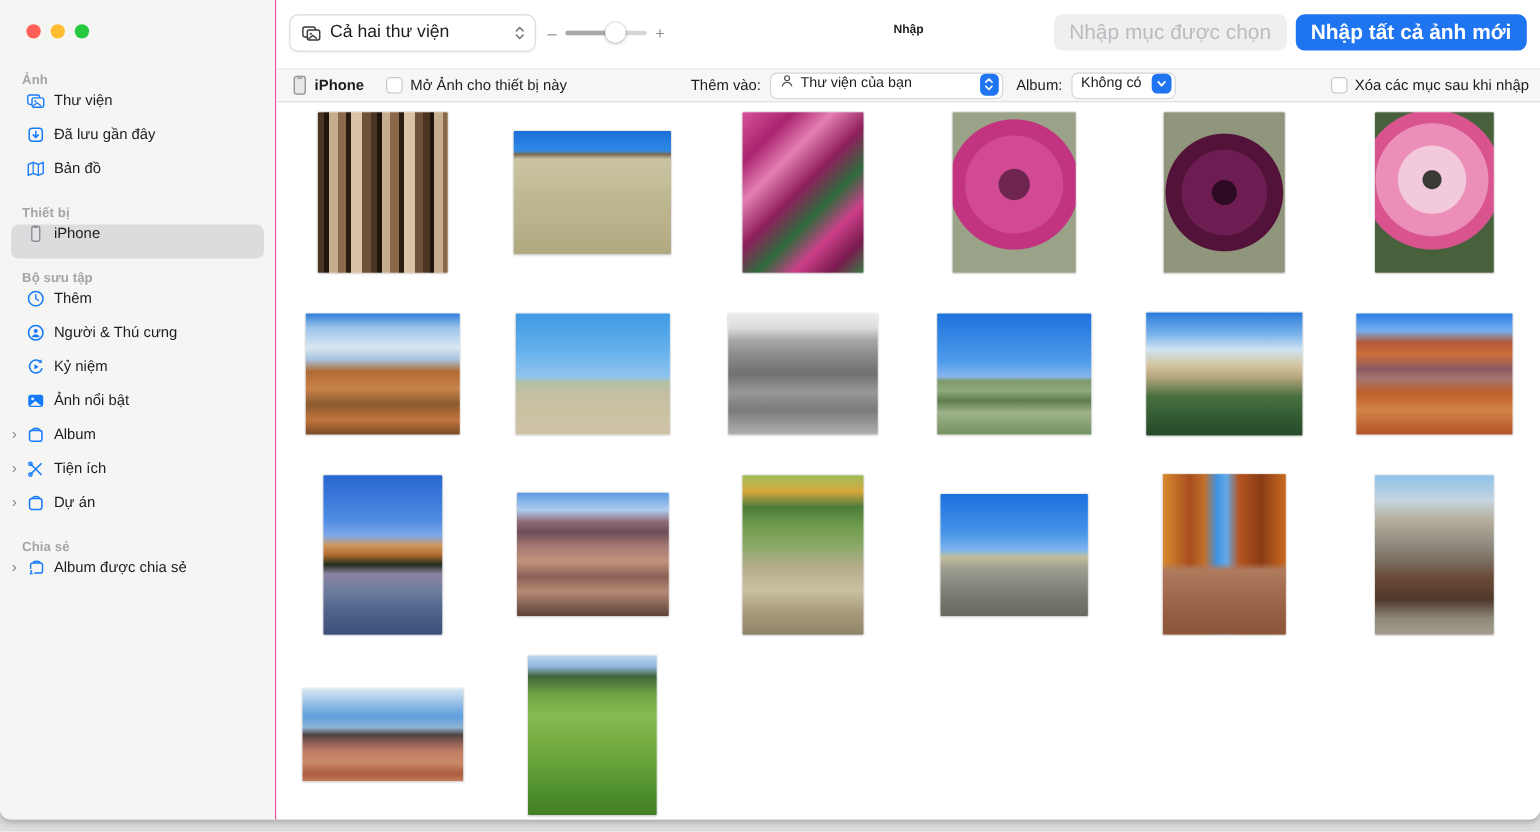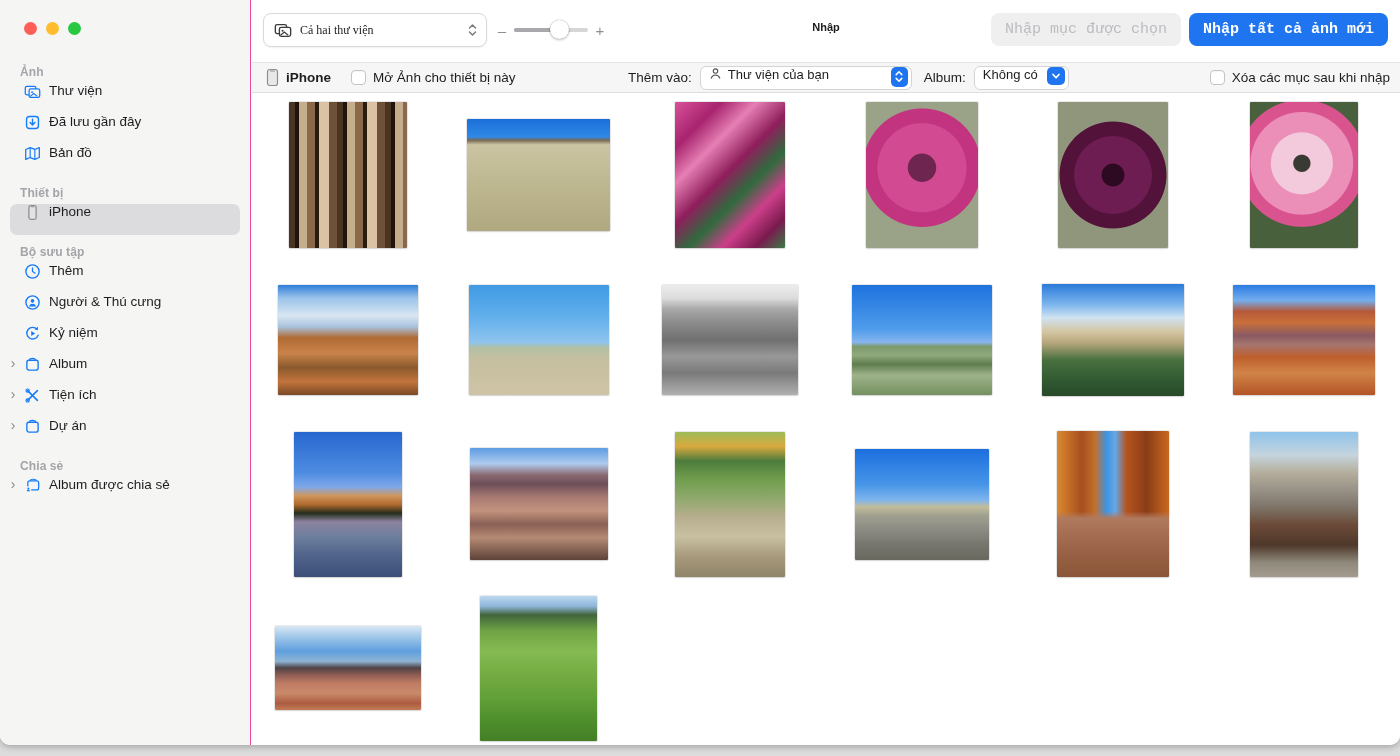--- a/index.html
+++ b/index.html
@@ -25,35 +25,35 @@
                color:#87878c; font-size:14px; line-height:1; }
   .side-item .icon { width:17px; height:17px; margin:0 8px 0 4px; color:#157bfa; flex:none; display:flex; }
   .side-item .icon svg { width:17px; height:17px; }
 
   
   .toolbar { position:absolute; left:252px; top:0; right:0; height:62px; background:#fff; }
   .lib-dd { position:absolute; left:11px; top:13px; width:224px; height:34px; background:#fff;
             border:1px solid #d9d9d9; border-radius:8px; box-shadow:0 1px 2px rgba(0,0,0,.06);
             display:flex; align-items:center; padding:0 8px 0 10px; }
   .lib-dd .glyph { display:flex; color:#3a3a3c; margin-right:8px; }
-  .lib-dd .label { font-size:12px; flex:1;font-family:Liberation Serif, serif; }
+  .lib-dd .label { font-size:16px; flex:1; }
   .lib-dd .chev { display:flex; }
 
   .zoomer { position:absolute; left:244px; top:20px; width:110px; height:20px; display:flex; align-items:center; }
   .zoomer .minus,.zoomer .plus { color:#8e8e93; font-size:15px; width:12px; text-align:center; }
   .zoomer .track { position:relative; flex:1; height:4px; border-radius:2px; background:#d6d6d9; margin:0 6px; }
   .zoomer .fill { position:absolute; left:0; top:0; height:4px; width:62%; background:#a8a8ad; border-radius:2px; }
   .zoomer .thumb { position:absolute; top:-8px; left:calc(62% - 10px); width:19px; height:19px;
                    background:#fff; border-radius:50%; box-shadow:0 0 1px rgba(0,0,0,.35),0 1px 3px rgba(0,0,0,.25); }
 
   .tb-title { position:absolute; left:0; right:0; top:21px; text-align:center; font-size:11px; font-weight:700; }
 
   .tb-buttons { position:absolute; right:12px; top:13px; display:flex; gap:8px; }
-  .btn { height:33px; border-radius:8px; font-size:15px; display:flex; align-items:center;
-         padding:0 14px; font-weight:600;font-family:Liberation Mono, monospace; }
+  .btn { height:33px; border-radius:8px; font-size:19px; display:flex; align-items:center;
+         padding:0 14px; font-weight:600; }
   .btn.disabled { background:#efeff0; color:#bcbcc0; font-weight:400; }
   .btn.primary { background:#1f74f0; color:#fff; }
 
   
   .devbar { position:absolute; left:252px; top:62px; right:0; height:31px; background:#f6f6f6;
             border-top:1px solid #e6e6e6; border-bottom:1px solid #dedede;
             display:flex; align-items:center; font-size:13.5px; }
   .devbar .dev-icon { display:flex; margin:0 7px 0 14px; }
   .devbar .dev-name { font-weight:600; }
   .checkbox { width:15px; height:15px; background:#fff; border:1px solid #c4c4c8; border-radius:4px;
@@ -160,20 +160,30 @@
         </div>
         <div class="side-item">
           <span class="icon">
             <svg viewBox="0 0 16 16">
               <path d="M13.3 9.6 A5.5 5.5 0 1 1 12.3 4.1" fill="none" stroke="#157bfa" stroke-width="1.3" stroke-linecap="round"></path>
               <path d="M13.2 1.6 L12.9 4.9 L9.9 4.1 Z" fill="#157bfa"></path>
               <path d="M6.8 5.7 L10.5 8 L6.8 10.3 Z" fill="#157bfa"></path>
             </svg>
           </span>
           <span>Kỷ niệm</span>
+        </div>
+        <div class="side-item">
+          <span class="icon">
+            <svg viewBox="0 0 16 16">
+              <rect x="1.6" y="2.8" width="12.8" height="10.4" rx="2.1" fill="#157bfa"></rect>
+              <circle cx="5.3" cy="6.3" r="1.15" fill="#f5f5f4"></circle>
+              <path d="M3.5 11.6 L7.6 8.1 L12.5 11.9 V12.2 H3.5 Z" fill="#f5f5f4"></path>
+            </svg>
+          </span>
+          <span>Ảnh nổi bật</span>
         </div>
         <div class="side-item">
           <span class="disclosure">›</span>
           <span class="icon">
             <svg viewBox="0 0 16 16">
               <rect x="2.7" y="4" width="10.6" height="9.3" rx="2" fill="none" stroke="#157bfa" stroke-width="1.3"></rect>
               <path d="M5 4 C5 2.9 6.3 2.2 8 2.2 C9.7 2.2 11 2.9 11 4" fill="none" stroke="#157bfa" stroke-width="1.2"></path>
             </svg>
           </span>
           <span>Album</span>

